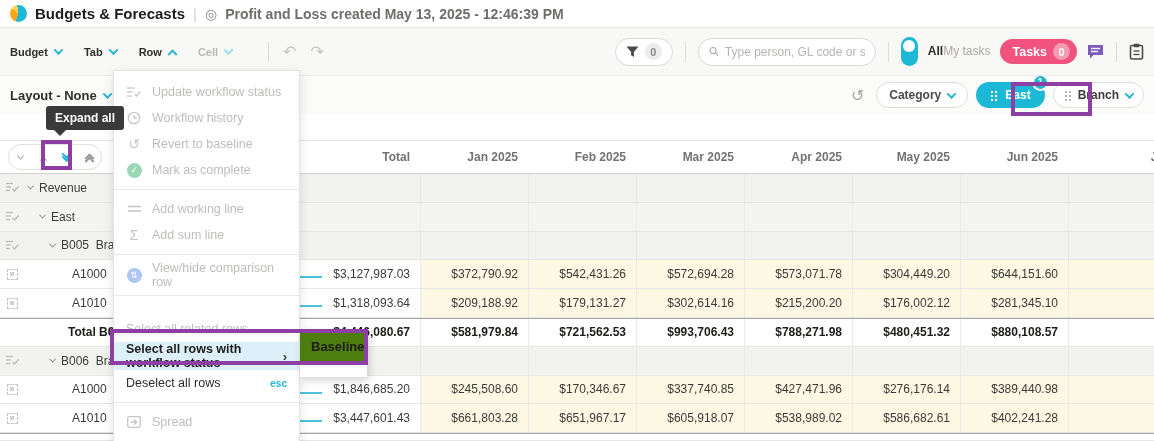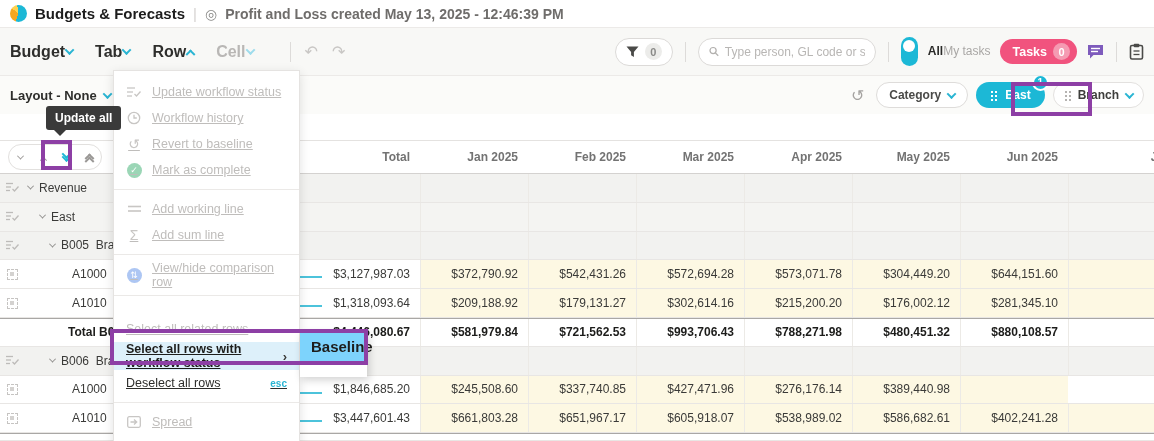--- a/index.html
+++ b/index.html
@@ -17,21 +17,21 @@
   .logo { width:17px; height:17px; border-radius:50%;
           background: conic-gradient(from 200deg, #f6a71f 0 30%, #ffd24d 30% 42%, #1cb8d6 42% 100%); }
   .app-title { font-size:15px; font-weight:700; color:#1d1d1d; }
   .bar-sep { color:#d5d3d1; font-size:15px; }
   .target-ic { color:#8a8a88; font-size:14px; line-height:1; }
   .doc-title { font-size:14px; color:#6f6d6b; font-weight:600; }
 
   
   .menubar { position:absolute; left:0; top:28px; width:100%; height:48px; background:#f8f8f6;
              border-bottom:1px solid #eceae8; display:flex; align-items:center; padding:0 10px; z-index:4;}
-  .menu-item { display:flex; align-items:center; gap:1px; font-size:16px; font-weight:700; color:#2e2e2c; margin-right:22px; cursor:pointer;}
+  .menu-item { display:flex; align-items:center; gap:7px; font-size:11px; font-weight:700; color:#2e2e2c; margin-right:22px; cursor:pointer;}
   .menu-item.disabled { color:#b9b7b5; }
   .chev { display:inline-block; width:7px; height:7px; border-right:2px solid #2ab5d3; border-bottom:2px solid #2ab5d3;
           transform:rotate(45deg) translate(-1px,-1px); }
   .chev.up { transform:rotate(-135deg) translate(-2px,-2px); }
   .chev.faint { border-color:#9edcec; }
   .chev.small { width:5px; height:5px; border-width:1.5px; border-color:#8f8d8b; }
   .vdiv { width:1px; height:20px; background:#dddbd9; margin:0 14px; }
   .undo-redo { font-size:16px; color:#c9c7c5; margin-right:14px; }
 
   .mb-right { margin-left:auto; display:flex; align-items:center; gap:10px; }
@@ -109,40 +109,40 @@
   .c-num { justify-content:flex-end; padding-right:10px; font-variant-numeric:tabular-nums; }
   .c-month { border-left:1px solid #eceae6; }
   .yellow { background:#fdf8e3; }
   .thead .c-num { font-weight:700; color:#737373; }
   .sel-sq { width:11px; height:11px; border:1px dashed #c6c4c2; display:flex; align-items:center; justify-content:center; }
   .sel-sq i { display:block; width:4px; height:4px; background:#d4d2d0; }
 
   
   .rowmenu { position:absolute; left:113px; top:70px; width:187px; height:380px; background:#fff;
              border:1px solid #e5e3e1; box-shadow:0 3px 10px rgba(0,0,0,.12); z-index:20; padding-top:8px; }
-  .mi { display:flex; align-items:center; gap:10px; height:26px; padding:0 12px; font-size:12.5px; color:#bfbdbb; cursor:default;text-decoration:underline; }
+  .mi { display:flex; align-items:center; gap:10px; height:26px; padding:0 12px; font-size:12.5px; color:#bfbdbb; cursor:default; }
   .mi .mi-ic { width:16px; display:flex; align-items:center; justify-content:center; flex:0 0 auto;}
   .mi.h28 { height:28px; }
   .mi.enabled { color:#2d2d2b; cursor:pointer; }
   .mi.highlight { background:#ddf0fa; color:#1d1d1b; font-weight:700; }
   .mi .grow { flex:1; }
   .mi .sub-arrow { color:#3a3a38; font-size:13px; font-weight:700; }
   .mi .shortcut { color:#2ab5d3; font-size:10px; font-weight:700; }
   .mdiv { border-top:1px solid #ebe9e7; margin:6px 0; }
   .ic-circle { width:15px; height:15px; border-radius:50%; display:flex; align-items:center; justify-content:center;
                color:#fff; font-size:9px; line-height:1; }
   .ic-green { background:#9bd6b6; }
   .ic-blue { background:#adc6f3; }
   .glyph { font-size:14px; color:#c8c6c4; line-height:1; }
 
   
   .submenu { position:absolute; left:300px; top:331px; width:67px; height:46px; background:#fff;
              box-shadow:2px 3px 8px rgba(0,0,0,.18); z-index:22; }
-  .submenu .smi { height:30px; background:#7dd3fc; display:flex; align-items:center; padding:0 11px;
-                  font-size:15px; color:#1d1d1b; font-weight:600; cursor:pointer;}
+  .submenu .smi { height:30px; background:#4d7c0f; display:flex; align-items:center; padding:0 11px;
+                  font-size:13px; color:#1d1d1b; font-weight:600; cursor:pointer;}
 
   
   .annot { position:absolute; border:4px solid #8d3fa5; z-index:40; pointer-events:none; }
   .annot-expand { left:41px; top:140px; width:31px; height:30px; }
   .annot-east  { left:1011px; top:82px; width:81px; height:34px; }
   .annot-menu  { left:110px; top:329px; width:258px; height:36px; }
 
   svg { display:block; }
 </style>
 </head>
@@ -427,20 +427,21 @@
           </span>
         </span>
       <span class="cell c-label pad-acc">
           <span>A1000</span>
         </span>
       <span class="cell c-spark">
           <span class="spark-dash"></span>
         </span>
       <span class="cell c-num">$1,846,685.20</span>
       <span class="cell c-num c-month yellow">$245,508.60</span>
+      <span class="cell c-num c-month yellow">$170,346.67</span>
       <span class="cell c-num c-month yellow">$337,740.85</span>
       <span class="cell c-num c-month yellow">$427,471.96</span>
       <span class="cell c-num c-month yellow">$276,176.14</span>
       <span class="cell c-num c-month yellow">$389,440.98</span>
       <span class="cell c-month yellow"></span>
     </div>
 
     <div class="trow">
       <span class="cell c-ic">
           <span class="sel-sq">
@@ -480,21 +481,21 @@
         </span>
     </span>
     <span class="eg-btn">
       <span class="dchev">
           <i class="chev up" style="border-color:#9a9896"></i>
           <i class="chev up" style="border-color:#9a9896"></i>
         </span>
     </span>
   </div>
 
-  <div class="tooltip">Update all</div>
+  <div class="tooltip">Expand all</div>
 
   <div class="rowmenu">
     <div class="mi">
       <span class="mi-ic">
         <svg width="14" height="12" viewBox="0 0 14 12" fill="none" stroke="#c8c6c4" stroke-width="1.3">
           <path d="M0 2 H8"></path>
             <path d="M0 6 H6"></path>
             <path d="M0 10 H5"></path>
             <path d="M7.5 8 l2 2 4-4.5"></path>
         </svg>

